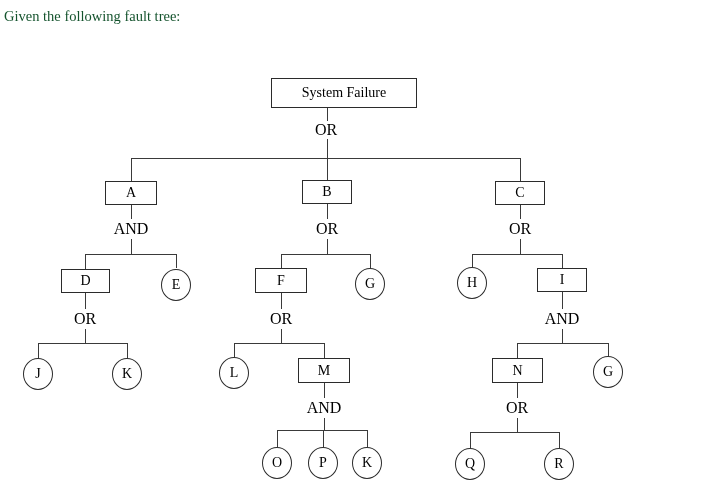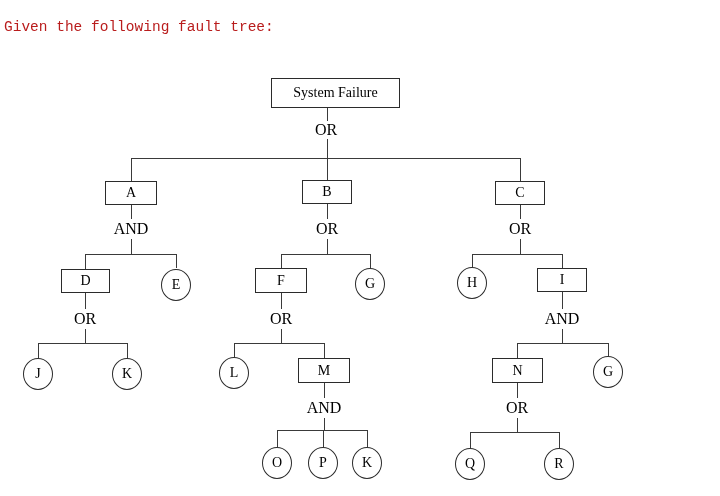--- a/index.html
+++ b/index.html
@@ -8,25 +8,24 @@
     width: 720px;
     height: 496px;
     background: #ffffff;
     font-family: "Liberation Serif", "DejaVu Serif", serif;
     color: #000000;
     overflow: hidden;
   }
   .title {
     position: absolute;
     left: 4px;
-    top: 19px;
+    top: 8px;
     font-size: 14.5px;
-    color: #b91c1c;
+    color: #14532d;
     white-space: nowrap;
-    font-family: Liberation Mono, monospace;
   }
   .box {
     position: absolute;
     border: 1px solid #2b2b2b;
     background: #ffffff;
     display: flex;
     align-items: center;
     justify-content: center;
     font-size: 14px;
     box-sizing: border-box;
@@ -54,21 +53,21 @@
   .vl { position: absolute; width: 1px; background: #3a3a3a; }
   .hl { position: absolute; height: 1px; background: #3a3a3a; }
 </style>
 </head>
 <body>
 
 <div class="canvas">
 
   <div class="title">Given the following fault tree:</div>
 
-  <div class="box" style="left:271px;top:78px;width:129px;height:30px">System Failure</div>
+  <div class="box" style="left:271px;top:78px;width:146px;height:30px">System Failure</div>
   <div class="box" style="left:105px;top:181px;width:52px;height:24px">A</div>
   <div class="box" style="left:302px;top:180px;width:50px;height:24px">B</div>
   <div class="box" style="left:495px;top:181px;width:50px;height:24px">C</div>
   <div class="box" style="left:61px;top:269px;width:49px;height:24px">D</div>
   <div class="box" style="left:255px;top:268px;width:52px;height:25px">F</div>
   <div class="box" style="left:537px;top:268px;width:50px;height:24px">I</div>
   <div class="box" style="left:298px;top:358px;width:52px;height:25px">M</div>
   <div class="box" style="left:492px;top:358px;width:51px;height:25px">N</div>
 
   <div class="ellipse" style="left:161px;top:269px">E</div>

